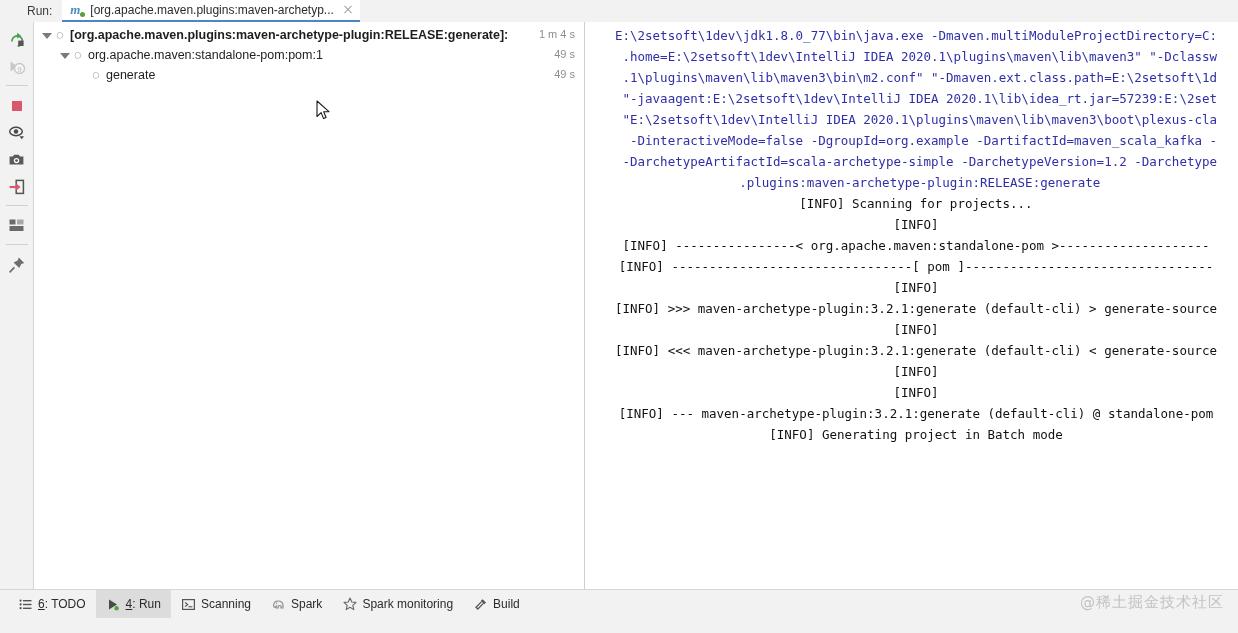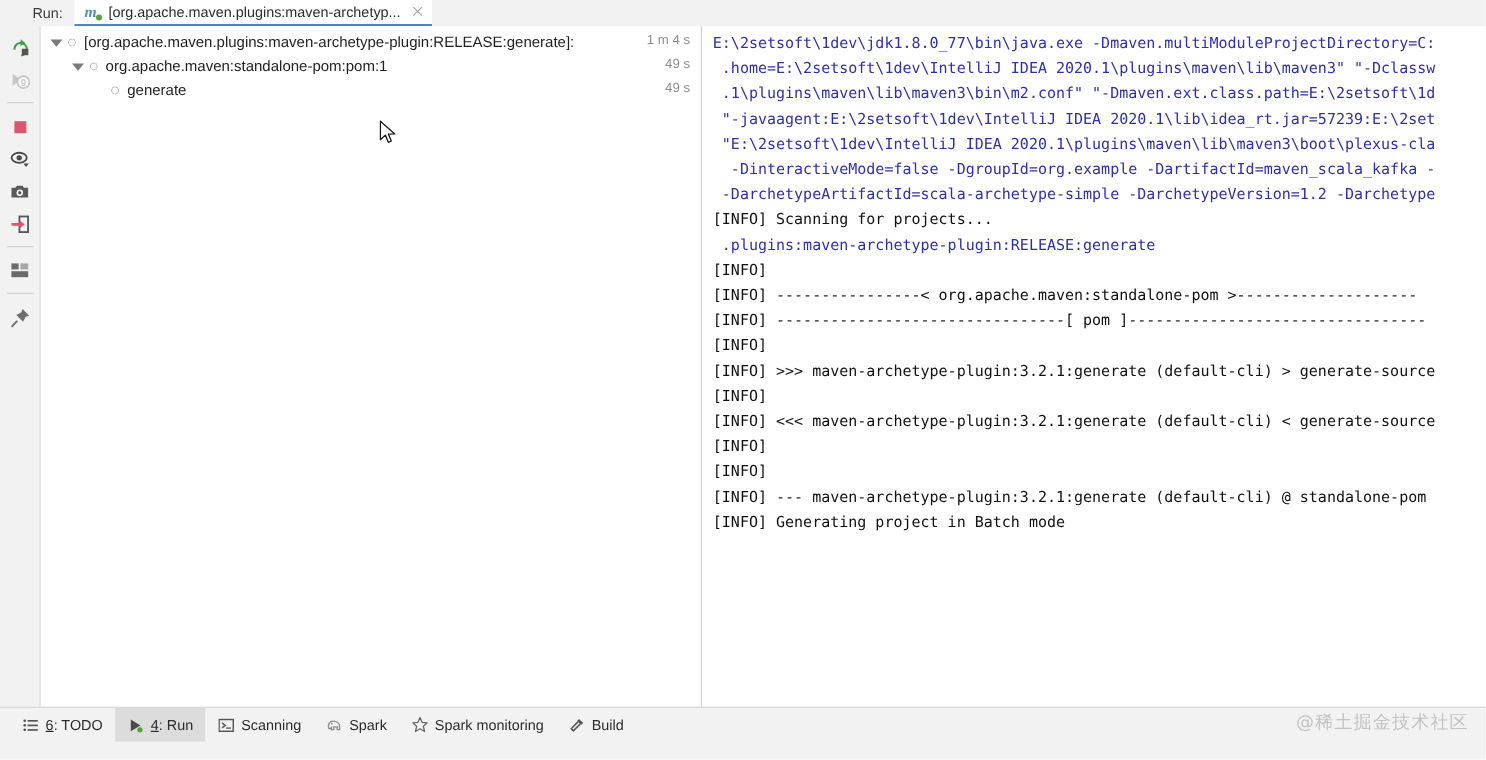--- a/index.html
+++ b/index.html
@@ -114,33 +114,34 @@
     border-left: 5px solid transparent;
     border-right: 5px solid transparent;
     border-top: 6px solid #7a7a7a;
   }
   .node-icon {
     width: 14px; height: 14px; flex: 0 0 auto;
     position: relative; margin-right: 3px;
     font-size: 13px; color: #4a4a4a; line-height: 14px;
     text-align: center;
   }
-  .node-text.bold { font-weight: normal; }
+  .node-text.bold { font-weight: bold; }
   .time {
     position: absolute; right: 9px; top: 3px;
     font-size: 11px; color: #8c8c8c;
   }
 
   
   .console-pane {
     position: absolute; left: 552px; top: 0;
     width: 652px; height: 567px;
     background: #ffffff;
     overflow: hidden;
     padding-top: 3px;
+    text-align: center;
   }
   .cline {
     font-family: "DejaVu Sans Mono", monospace;
     font-size: 12.5px;
     line-height: 21px;
     height: 21px;
     white-space: pre;
     padding-left: 8px;
     color: #000000;
   }
@@ -294,22 +295,22 @@
     </div>
 
     <div class="console-pane">
       <div class="cline cmd">E:\2setsoft\1dev\jdk1.8.0_77\bin\java.exe -Dmaven.multiModuleProjectDirectory=C:</div>
       <div class="cline cmd"> .home=E:\2setsoft\1dev\IntelliJ IDEA 2020.1\plugins\maven\lib\maven3" "-Dclassw</div>
       <div class="cline cmd"> .1\plugins\maven\lib\maven3\bin\m2.conf" "-Dmaven.ext.class.path=E:\2setsoft\1d</div>
       <div class="cline cmd"> "-javaagent:E:\2setsoft\1dev\IntelliJ IDEA 2020.1\lib\idea_rt.jar=57239:E:\2set</div>
       <div class="cline cmd"> "E:\2setsoft\1dev\IntelliJ IDEA 2020.1\plugins\maven\lib\maven3\boot\plexus-cla</div>
       <div class="cline cmd">  -DinteractiveMode=false -DgroupId=org.example -DartifactId=maven_scala_kafka -</div>
       <div class="cline cmd"> -DarchetypeArtifactId=scala-archetype-simple -DarchetypeVersion=1.2 -Darchetype</div>
+      <div class="cline cmd"> .plugins:maven-archetype-plugin:RELEASE:generate</div>
       <div class="cline info">[INFO] Scanning for projects...</div>
-      <div class="cline cmd"> .plugins:maven-archetype-plugin:RELEASE:generate</div>
       <div class="cline info">[INFO]</div>
       <div class="cline info">[INFO] ----------------&lt; org.apache.maven:standalone-pom &gt;--------------------</div>
       <div class="cline info">[INFO] --------------------------------[ pom ]---------------------------------</div>
       <div class="cline info">[INFO]</div>
       <div class="cline info">[INFO] &gt;&gt;&gt; maven-archetype-plugin:3.2.1:generate (default-cli) &gt; generate-source</div>
       <div class="cline info">[INFO]</div>
       <div class="cline info">[INFO] &lt;&lt;&lt; maven-archetype-plugin:3.2.1:generate (default-cli) &lt; generate-source</div>
       <div class="cline info">[INFO]</div>
       <div class="cline info">[INFO]</div>
       <div class="cline info">[INFO] --- maven-archetype-plugin:3.2.1:generate (default-cli) @ standalone-pom</div>

